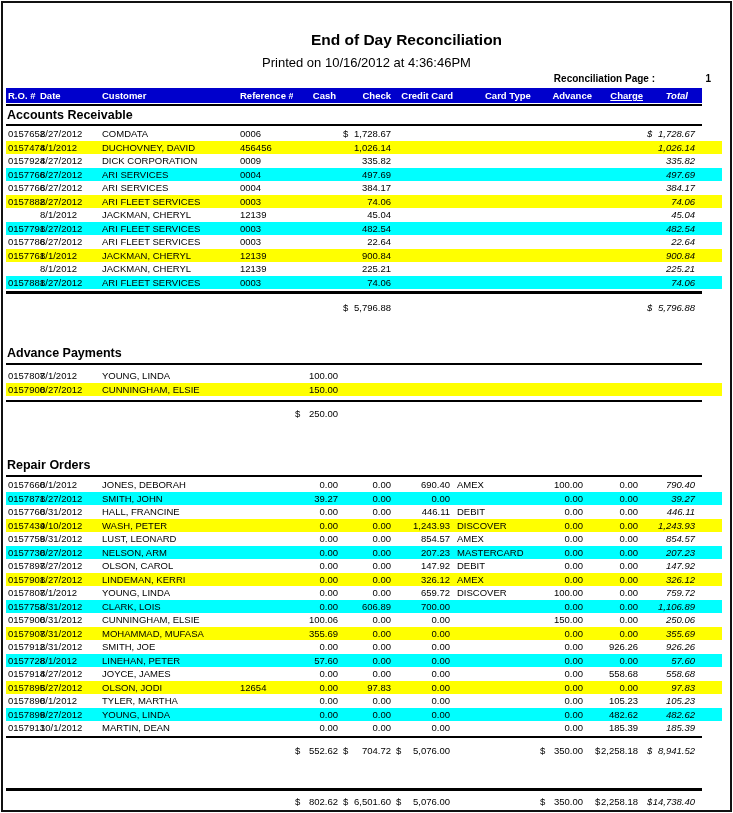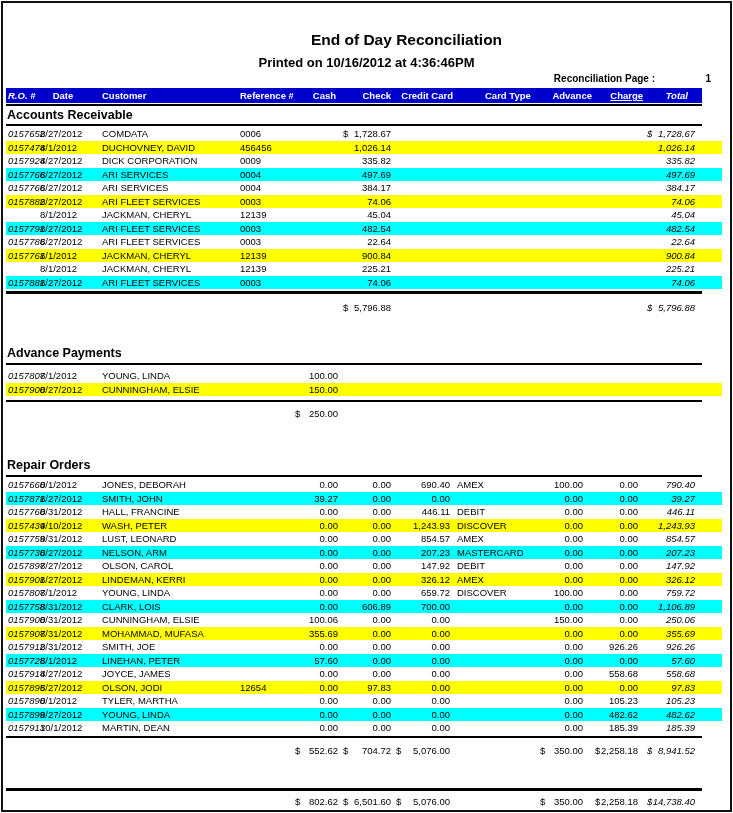--- a/index.html
+++ b/index.html
@@ -5,47 +5,47 @@
   html,body { margin:0; padding:0; background:#ffffff; }
   .page {
     position:relative; width:733px; height:813px; background:#ffffff;
     font-family:"Liberation Sans", sans-serif; color:#000; overflow:hidden;
   }
   .frame { position:absolute; inset:1px; border:2px solid #111; pointer-events:none; }
 
   .rpt-title { position:absolute; top:31px; left:0; width:100%; text-align:center;
                font-size:15.5px; font-weight:bold;padding-left:40px; }
   .rpt-sub   { position:absolute; top:55px; left:0; width:100%; text-align:center;
-               font-size:13px; font-weight:bold; }
+               font-size:13px; font-weight:normal; }
   .recon-label { position:absolute; top:73px; right:78px; font-size:10px; font-weight:bold; }
   .recon-num   { position:absolute; top:73px; right:22px; font-size:10px; font-weight:bold; }
 
   .grid { display:grid; grid-template-columns:34px 58px 140px 55px 48px 53px 59px 85px 55px 52px 55px 1fr; }
 
   .colheader { position:absolute; top:88px; left:6px; width:696px; height:15px; }
   .colheader .cell { color:#fff; font-weight:bold; font-size:9.5px; line-height:15px;
                      white-space:nowrap; overflow:hidden; }
-  .colheader .c-date  { text-align:center; padding-right:12px; }
+  .colheader .c-date  { text-align:left; padding-right:12px; }
   .colheader .c-cash  { padding-right:5px; }
   .colheader .c-cc    { padding-right:0; }
   .colheader .c-card  { padding-left:32px; }
   .colheader .c-adv   { padding-right:1px; }
   .colheader .c-chg   { padding-right:2px; }
   .colheader .c-total { padding-right:12px; }
 
   .hline { position:absolute; left:6px; width:696px; height:2px; background:#000; }
   .thick { height:3px; }
 
   .sec-title { position:absolute; left:7px; font-size:12.5px; font-weight:bold; white-space:nowrap; }
 
   .rows { position:absolute; left:6px; width:716px; }
   .row  { height:13.5px; align-items:center; font-size:9.5px; }
   .cell { white-space:nowrap; overflow:visible; line-height:13.5px; }
 
-  .c-ro   { padding-left:2px;font-style:italic; }
+  .c-ro   { padding-left:2px; }
   .c-cust { padding-left:4px; }
   .c-ref  { padding-left:2px; }
   .c-cash, .c-check, .c-cc, .c-adv, .c-chg, .c-total { text-align:right; }
   .c-cash  { padding-right:3px; }
   .c-check { padding-right:3px; }
   .c-cc    { padding-right:3px; }
   .c-card  { padding-left:4px; }
   .c-adv   { padding-right:10px; }
   .c-chg   { padding-right:7px; }
   .c-total { padding-right:5px;font-style:italic; }

